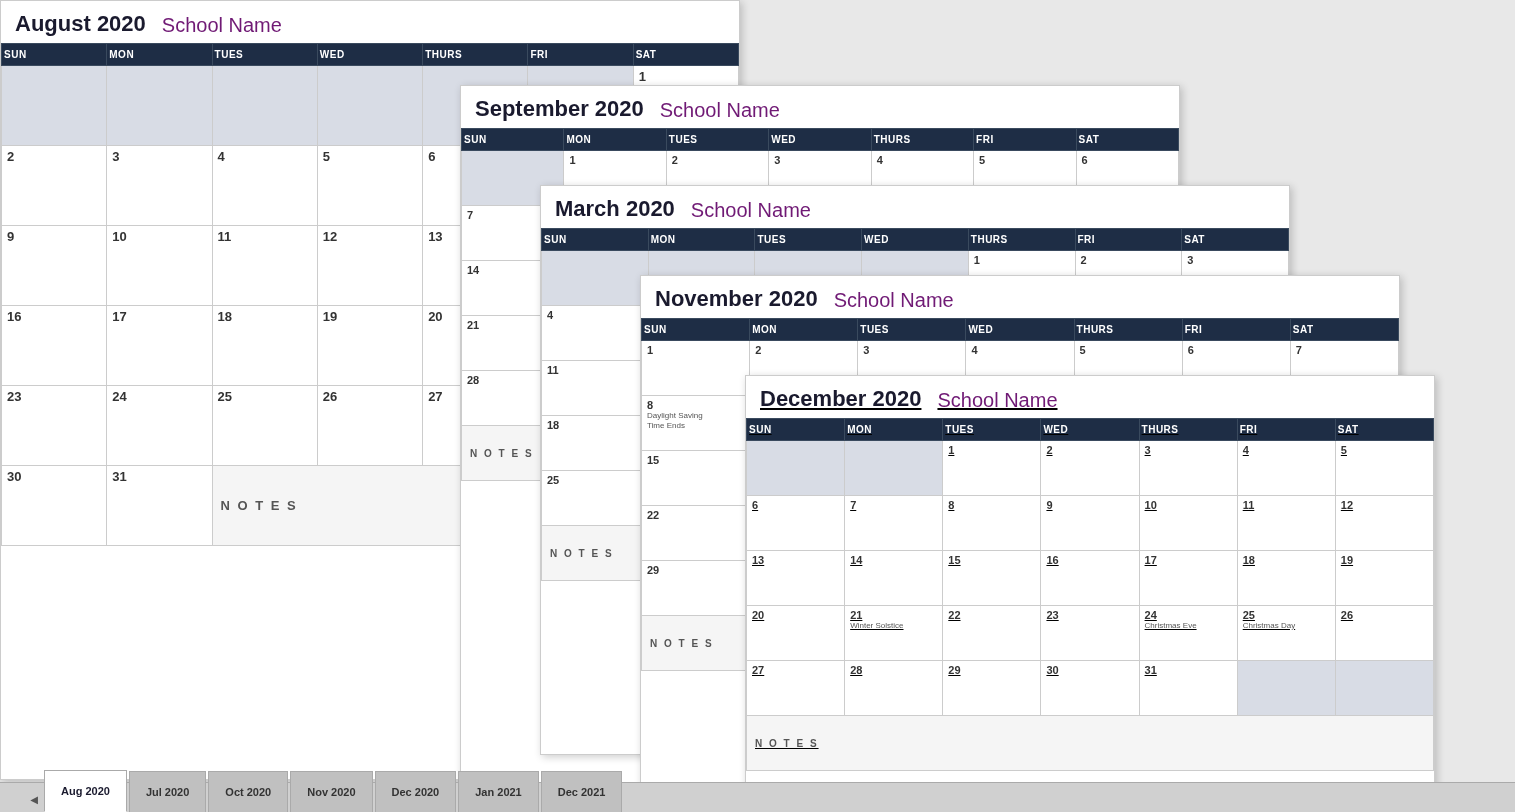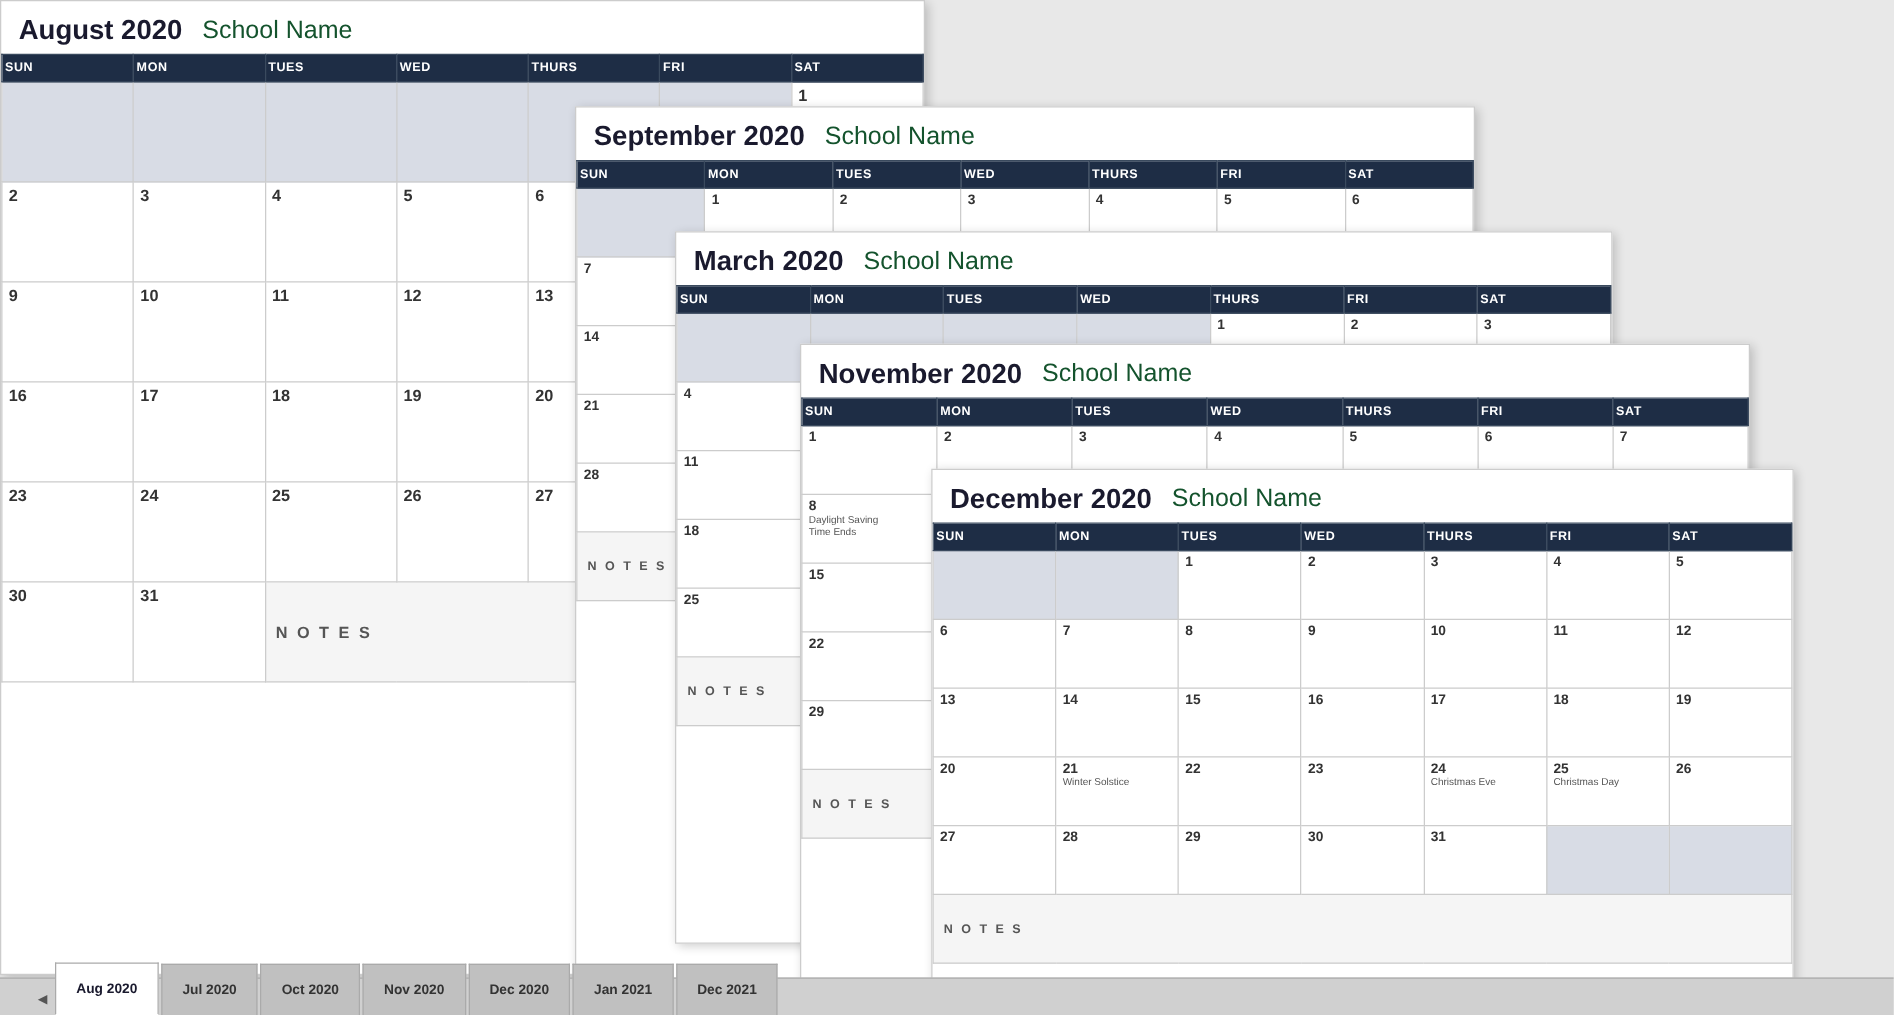--- a/index.html
+++ b/index.html
@@ -15,32 +15,32 @@
     .calendar-sheet {
       position: absolute;
       background: white;
       border: 1px solid #ccc;
       box-shadow: 2px 2px 8px rgba(0,0,0,0.2);
     }
 
     .cal-header {
       padding: 10px 14px 6px 14px;
       display: flex;
-      align-items: center;
+      align-items: flex-end;
       gap: 16px;
     }
     .cal-month-title {
       font-size: 22px;
       font-weight: 900;
       color: #1a1a2e;
     }
     .cal-school-name {
       font-size: 20px;
       font-weight: 400;
-      color: #14532d;
+      color: #701a75;
     }
 
     .cal-grid {
       border-collapse: collapse;
       width: 100%;
     }
     .cal-grid th {
       background: #1e2d45;
       color: white;
       font-size: 10px;
@@ -161,20 +161,21 @@
       height: 530px;
     }
 
     
     #sheet-dec {
       left: 745px;
       top: 375px;
       width: 690px;
       height: 420px;
       overflow: hidden;
+      text-decoration: underline;
     }
   </style>
 </head>
 <body>
 
 <div id="sheet-aug" class="calendar-sheet">
   <div class="cal-header">
     <span class="cal-month-title">August 2020</span>
     <span class="cal-school-name">School Name</span>
   </div>

